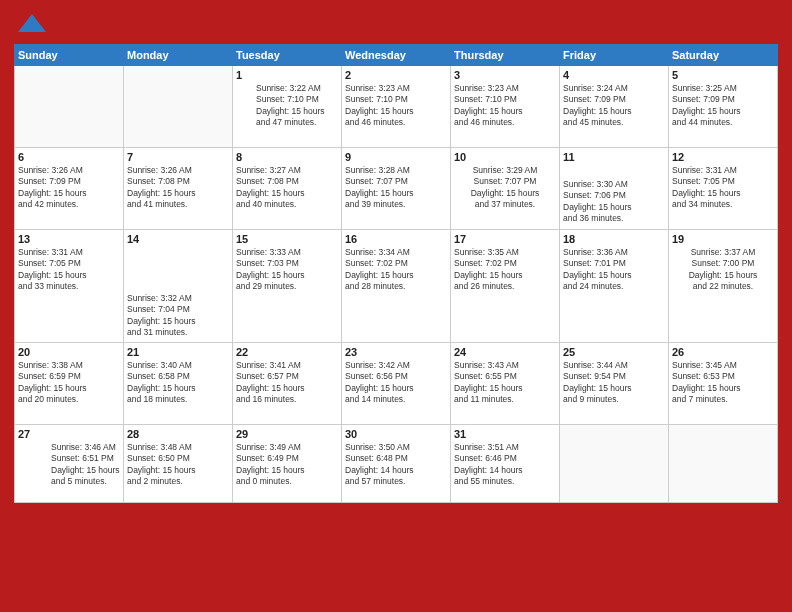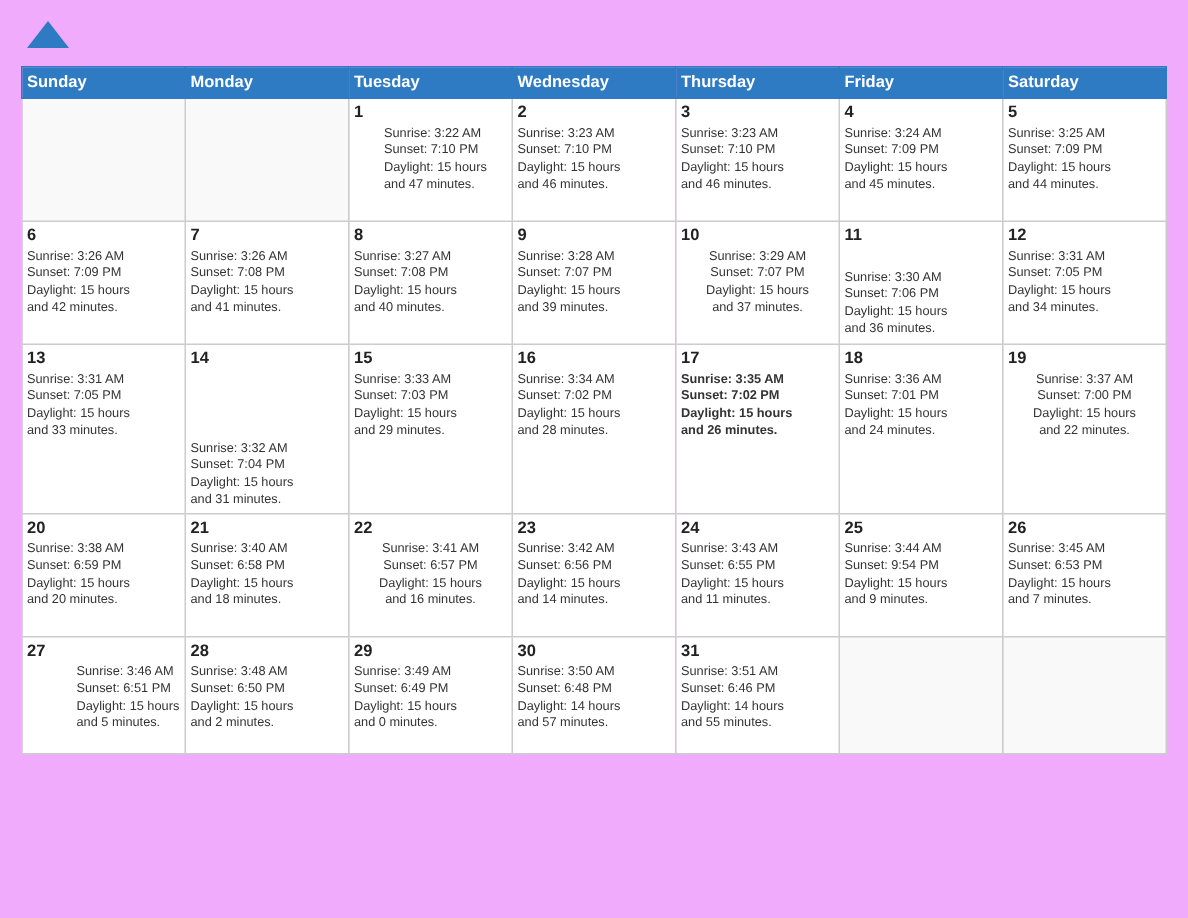--- a/index.html
+++ b/index.html
@@ -7,21 +7,21 @@
       font-family: Arial, sans-serif;
       background: #fff;
       width: 792px;
       height: 612px;
       overflow: hidden;
     }
     .page {
       width: 792px;
       height: 612px;
       padding: 10px 14px;
-      background: #f0abfc;
+      background: #b91c1c;
     }
     .header {
       display: flex;
       justify-content: space-between;
       align-items: flex-start;
       margin-bottom: 6px;
     }
     .logo {
       display: flex;
       flex-direction: column;
@@ -231,21 +231,21 @@
           </td>
           <td>
             <div class="day-num">16</div>
             <div class="day-info" style="white-space: pre-line;">Sunrise: 3:34 AM
 Sunset: 7:02 PM
 Daylight: 15 hours
 and 28 minutes.</div>
           </td>
           <td>
             <div class="day-num">17</div>
-            <div class="day-info" style="white-space: pre-line; font-weight: bold;">Sunrise: 3:35 AM
+            <div class="day-info" style="white-space: pre-line;">Sunrise: 3:35 AM
 Sunset: 7:02 PM
 Daylight: 15 hours
 and 26 minutes.</div>
           </td>
           <td>
             <div class="day-num">18</div>
             <div class="day-info" style="white-space: pre-line;">Sunrise: 3:36 AM
 Sunset: 7:01 PM
 Daylight: 15 hours
 and 24 minutes.</div>
@@ -268,21 +268,21 @@
           </td>
           <td>
             <div class="day-num">21</div>
             <div class="day-info" style="white-space: pre-line;">Sunrise: 3:40 AM
 Sunset: 6:58 PM
 Daylight: 15 hours
 and 18 minutes.</div>
           </td>
           <td>
             <div class="day-num">22</div>
-            <div class="day-info" style="white-space: pre-line; text-align: center;">Sunrise: 3:41 AM
+            <div class="day-info" style="white-space: pre-line;">Sunrise: 3:41 AM
 Sunset: 6:57 PM
 Daylight: 15 hours
 and 16 minutes.</div>
           </td>
           <td>
             <div class="day-num">23</div>
             <div class="day-info" style="white-space: pre-line;">Sunrise: 3:42 AM
 Sunset: 6:56 PM
 Daylight: 15 hours
 and 14 minutes.</div>

